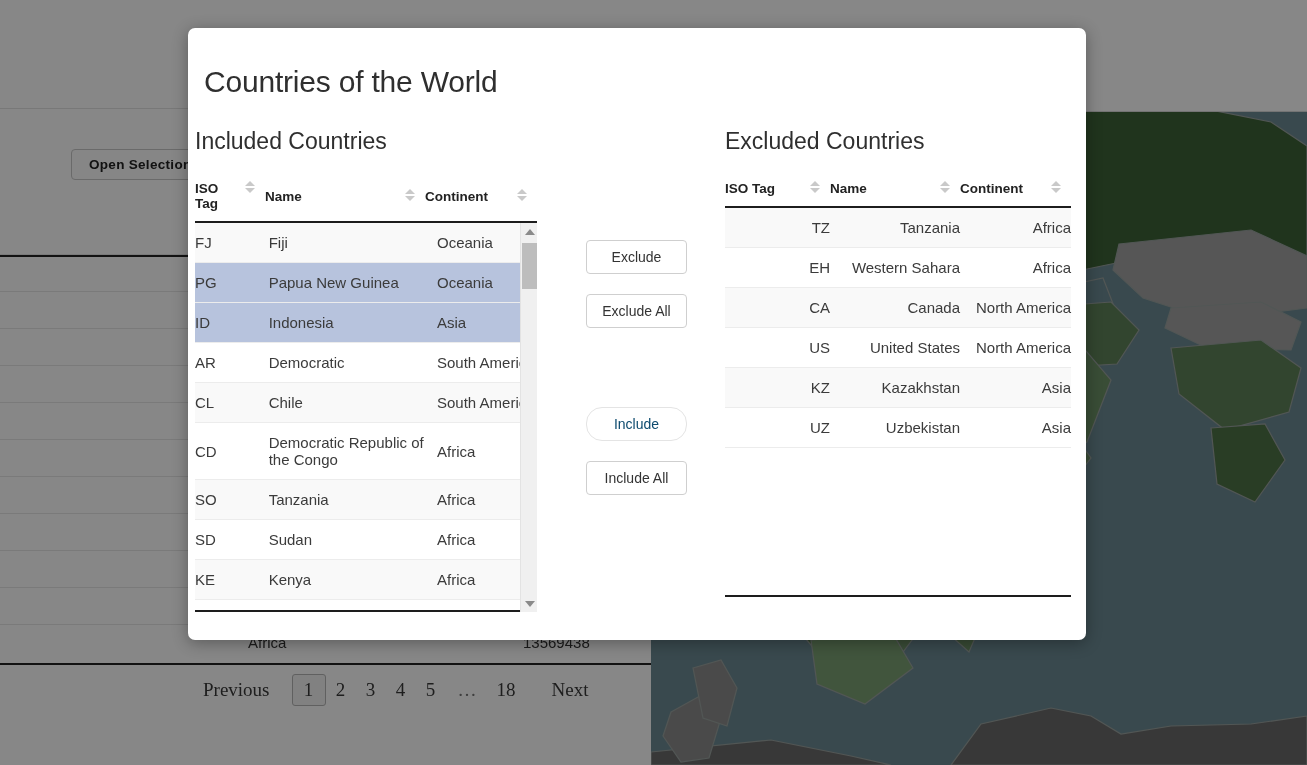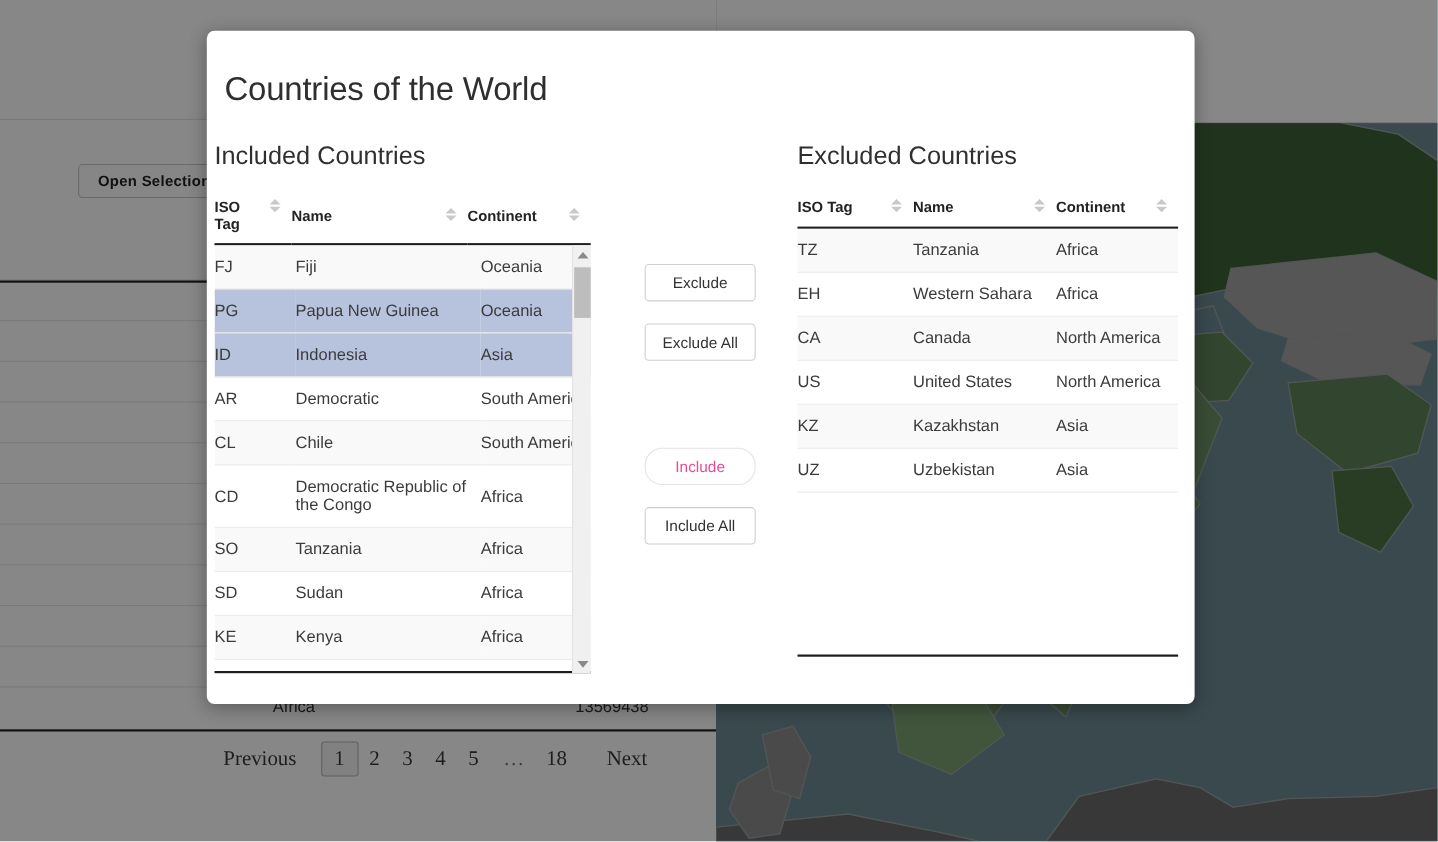--- a/index.html
+++ b/index.html
@@ -165,37 +165,37 @@
   .fake-sb .arr.up { top: 0; }
   .fake-sb .arr.dn { bottom: 0; }
   .fake-sb .arr i { width: 0; height: 0; border-left: 5px solid transparent; border-right: 5px solid transparent; }
   .fake-sb .arr.up i { border-bottom: 6px solid #8a8a8a; }
   .fake-sb .arr.dn i { border-top: 6px solid #8a8a8a; }
   .fake-sb .thumb {
     position: absolute; left: 1px; top: 20px; width: 15px; height: 46px;
     background: #bdbdbd;
   }
 
-  .exc-table-wrap { border-bottom: 2px solid #1d1d1d; height: 389px; }
+  .exc-table-wrap { border-bottom: 2px solid #1d1d1d; height: 389px; text-align: right; }
 
   
   .mid-btns {
     position: absolute; left: 398px; top: 212px;
     width: 101px;
     display: flex; flex-direction: column;
   }
   .mid-btn {
     height: 34px; width: 101px;
     border: 1px solid #cfcfcf; border-radius: 4px;
     background: #ffffff;
     font-size: 14px; color: #333;
     display: flex; align-items: center; justify-content: center;
     font-family: "Liberation Sans", sans-serif;
   }
-  .mid-btn.disabled { color: #ec4899; border-color: #e4e4e4; border-radius: 16px; }
+  .mid-btn.disabled { color: #0c4a6e; border-color: #e4e4e4; border-radius: 16px; }
   .gap-small { height: 20px; }
   .gap-big { height: 79px; }
 </style>
 </head>
 <body>
 
 <div id="root">
 
   <div class="bg-app">
 

